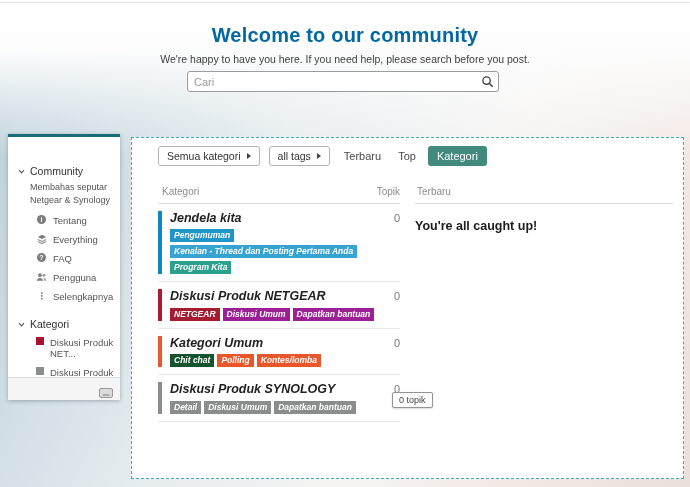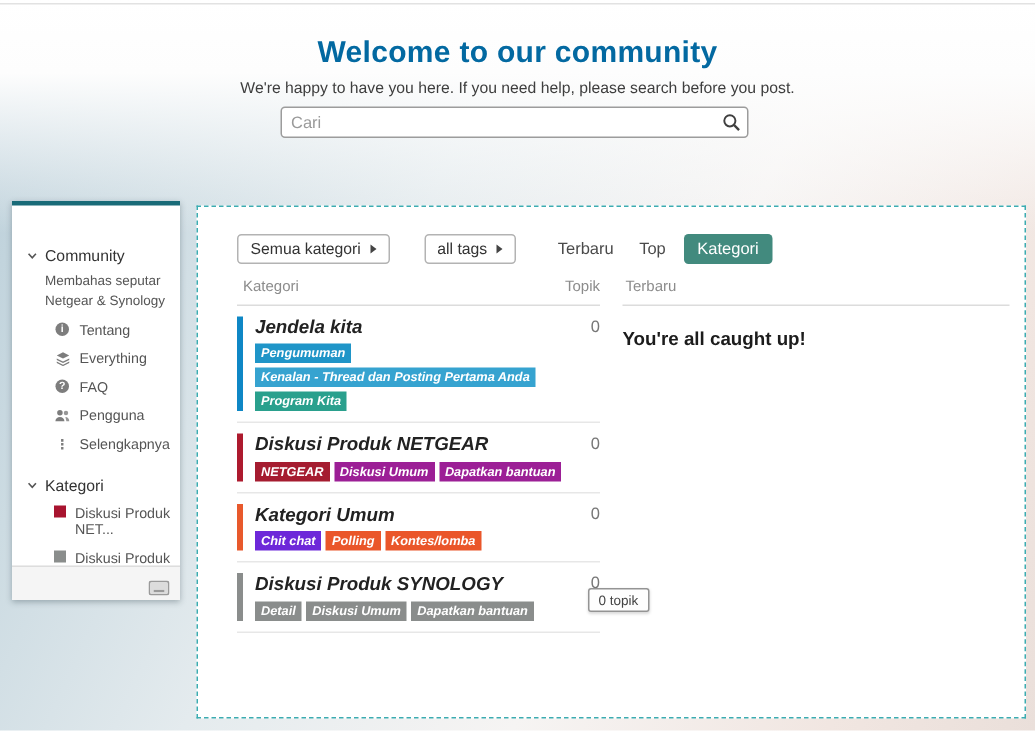--- a/index.html
+++ b/index.html
@@ -37,21 +37,21 @@
   .icon-round{width:9px;height:9px;border-radius:50%;background:#7d7d7d;color:#fff;
     font-size:7px;font-weight:bold;display:inline-flex;align-items:center;justify-content:center;line-height:1;}
   .ellipsis-glyph{font-size:9px;color:#7d7d7d;font-weight:bold;}
   .cat-square{width:8px;height:8px;flex:0 0 8px;}
   .sidebar-footer{height:22px;background:#f5f5f5;border-top:1px solid #ddd;position:relative;}
   .sidebar-footer .icon{position:absolute;right:7px;top:6px;cursor:pointer;}
 
   
   .main{position:absolute;left:131px;top:137px;width:553px;height:342px;box-sizing:border-box;
     background:#fff;border:1px dashed #3cacb1;}
-  .filters{position:absolute;left:26px;top:18px;display:flex;align-items:center;gap:23px;}
+  .filters{position:absolute;left:26px;top:8px;display:flex;align-items:center;gap:9px;}
   .drop-btn{display:flex;align-items:center;gap:6px;border:1px solid #b3b3b3;border-radius:3px;
     background:#fff;font-size:10.5px;color:#333;padding:3px 8px;cursor:pointer;font-family:inherit;}
   .caret-right{width:0;height:0;border-left:4px solid #444;border-top:3px solid transparent;
     border-bottom:3px solid transparent;display:inline-block;}
   .nav-link{font-size:11px;color:#4a4a4a;padding:3px 5px;cursor:pointer;}
   .nav-link.active{background:#428a7e;color:#fff;border-radius:3px;padding:4px 9px;}
 
   .cat-table{position:absolute;left:26px;top:44px;width:242px;}
   .tbl-head{display:flex;justify-content:space-between;font-size:10px;color:#8c8c8c;
     padding:4px 0 6px 4px;border-bottom:1px solid #dcdcdc;}
@@ -217,21 +217,21 @@
               <span class="tag" style="background: rgb(156, 31, 150);">Dapatkan bantuan</span>
             </div>
           </div>
           <span class="row-topics">0</span>
         </div>
         <div class="cat-row">
           <span class="row-bar" style="background: rgb(232, 89, 44);"></span>
           <div class="row-body">
             <div class="row-title">Kategori Umum</div>
             <div class="row-tags">
-              <span class="tag" style="background: #6d28d9;">Chit chat</span>
+              <span class="tag" style="background: #14532d;">Chit chat</span>
               <span class="tag" style="background: rgb(234, 86, 42);">Polling</span>
               <span class="tag" style="background: rgb(234, 86, 42);">Kontes/lomba</span>
             </div>
           </div>
           <span class="row-topics">0</span>
         </div>
         <div class="cat-row">
           <span class="row-bar" style="background: rgb(138, 141, 140);"></span>
           <div class="row-body">
             <div class="row-title">Diskusi Produk SYNOLOGY</div>

